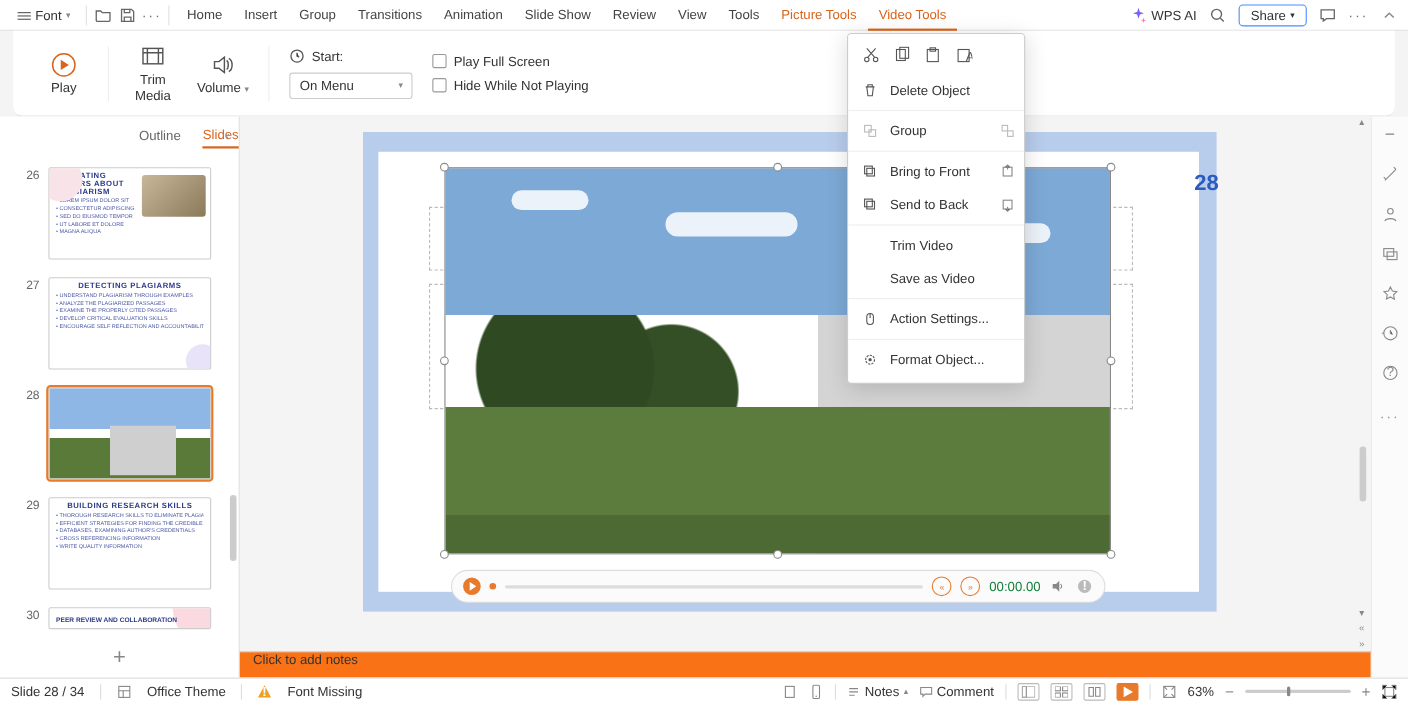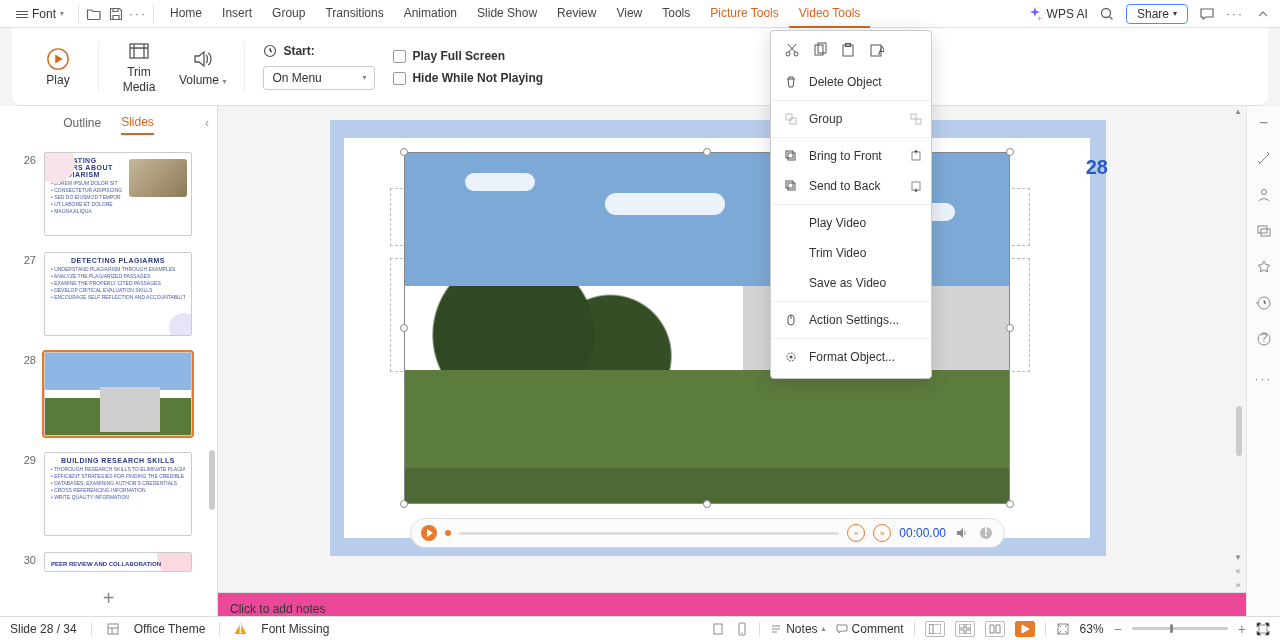--- a/index.html
+++ b/index.html
@@ -17,27 +17,27 @@
   .tab.active{color:#d9641e;border-bottom-color:#d9641e;}
   .mb-right{margin-left:auto;display:flex;align-items:center;gap:10px;}
   .wps-ai{display:flex;align-items:center;gap:4px;}
   .share-btn{border:1px solid #4a8cff;color:#2d6ae0;padding:2px 10px;border-radius:4px;display:flex;align-items:center;gap:4px;}
   
   .ribbon{height:78px;background:#fff;border-bottom:1px solid #e0e0e0;display:flex;align-items:center;padding:0 24px;gap:18px;margin:0 12px;border-radius:0 0 8px 8px;}
   .big-btn{display:flex;flex-direction:column;align-items:center;gap:2px;min-width:44px;}
   .big-btn .ic{width:24px;height:24px;display:flex;align-items:center;justify-content:center;}
   .rsep{width:1px;height:50px;background:#eee;}
   .rib-col{display:flex;flex-direction:column;gap:8px;}
-  .rib-row{display:flex;align-items:flex-end;gap:6px;font-weight:bold;}
+  .rib-row{display:flex;align-items:center;gap:6px;}
   .dropd{border:1px solid #ccc;border-radius:3px;padding:4px 8px;display:flex;align-items:center;justify-content:space-between;width:112px;}
   .chk{width:13px;height:13px;border:1px solid #999;border-radius:2px;flex:0 0 13px;}
   
   .workspace{position:absolute;top:106px;bottom:24px;left:0;right:0;display:flex;}
   .leftpane{width:218px;background:#fff;display:flex;flex-direction:column;border-right:1px solid #ddd;}
-  .lp-tabs{height:34px;display:flex;align-items:center;justify-content:center;gap:20px;position:relative;}
+  .lp-tabs{height:34px;display:flex;align-items:center;justify-content:flex-end;gap:20px;position:relative;}
   .lp-tab{color:#666;padding:4px 0;}
   .lp-tab.active{color:#d9641e;border-bottom:2px solid #d9641e;}
   .lp-collapse{position:absolute;right:8px;color:#999;}
   .thumbs{flex:1;overflow:hidden;padding:8px 0 0 0;position:relative;}
   .thumb-row{display:flex;align-items:flex-start;gap:8px;padding:4px 18px 12px 18px;}
   .thumb-num{width:18px;text-align:right;color:#666;font-size:11px;padding-top:2px;}
   .thumb{width:148px;height:84px;border:1px solid #ccc;border-radius:2px;background:#fff;position:relative;overflow:hidden;}
   .thumb.sel{outline:2px solid #e87a2c;}
   .thumb .title{font-size:7px;font-weight:700;color:#2b3a87;text-align:center;letter-spacing:.5px;padding:4px 2px 2px;}
   .thumb .lines{padding:0 6px;}
@@ -89,21 +89,21 @@
   .ctx-icons{display:flex;gap:10px;padding:4px 12px 8px;}
   .ctx-icons span{width:18px;height:18px;display:flex;align-items:center;justify-content:center;color:#555;}
   .ctx-item{display:flex;align-items:center;gap:10px;padding:7px 12px;position:relative;}
   .ctx-item .ci-ic{width:16px;height:16px;display:flex;align-items:center;justify-content:center;color:#555;}
   .ctx-item .ci-ic.none{color:transparent;}
   .ctx-item.disabled{color:#bbb;}
   .ctx-item.disabled .ci-ic{color:#ccc;}
   .ctx-sep{height:1px;background:#eee;margin:3px 0;}
   .ctx-sub{position:absolute;right:8px;color:#888;font-size:10px;}
   
-  .notesbar{position:absolute;left:0;right:0;bottom:0;height:24px;background:#ec4899;border-top:1px solid #ddd;display:flex;align-items:flex-end;padding:0 12px;color:#aaa;}
+  .notesbar{position:absolute;left:0;right:0;bottom:0;height:24px;background:#f97316;border-top:1px solid #ddd;display:flex;align-items:flex-start;padding:0 12px;color:#aaa;}
   
   .rail{width:34px;background:#fbfbfb;border-left:1px solid #e5e5e5;display:flex;flex-direction:column;align-items:center;padding-top:8px;gap:18px;}
   .rail span{width:18px;height:18px;color:#888;display:flex;align-items:center;justify-content:center;}
   
   .status{position:absolute;left:0;right:0;bottom:0;height:24px;background:#fff;border-top:1px solid #ddd;display:flex;align-items:center;padding:0 10px;gap:14px;}
   .status .sep{width:1px;height:14px;background:#ddd;}
   .sright{margin-left:auto;display:flex;align-items:center;gap:10px;}
   .zoom-track{width:96px;height:3px;background:#ccc;border-radius:2px;position:relative;}
   .zoom-track::after{content:"";position:absolute;left:40%;top:-3px;width:3px;height:9px;background:#888;border-radius:2px;}
   .viewbtn{width:20px;height:16px;border:1px solid #bbb;border-radius:2px;display:flex;align-items:center;justify-content:center;}
@@ -329,21 +329,21 @@
       <div class="handle h-bl"></div>
       <div class="handle h-bm"></div>
       <div class="handle h-br"></div>
     </div>
     <div class="vcontrols">
       <div class="vplay"></div>
       <div class="vdot"></div>
       <div class="vtrack"></div>
       <div class="vcirc">«</div>
       <div class="vcirc">»</div>
-      <div style="color:#1d4ed8">00:00.00</div>
+      <div style="color:#15803d">00:00.00</div>
       <div class="vico">
           <svg width="14" height="14" viewBox="0 0 14 14">
             <path fill="#888" d="M2 5h3l3-3v10l-3-3H2z"></path>
             <path fill="none" stroke="#888" d="M9 5c1.5 1 1.5 3 0 4"></path>
           </svg>
         </div>
       <div class="vico">
           <svg width="14" height="14" viewBox="0 0 14 14">
             <circle cx="7" cy="7" r="6" fill="#bbb"></circle>
             <text x="7" y="10" text-anchor="middle" fill="#fff" font-size="9" font-weight="bold">!</text>
@@ -428,24 +428,20 @@
           </span>
           <span>Send to Back</span>
           <span class="ctx-sub">
             <svg width="14" height="14" viewBox="0 0 14 14">
               <rect x="3" y="3" width="8" height="8" fill="none" stroke="#888"></rect>
               <path stroke="#888" d="M7 13V9M5 11l2 2 2-2"></path>
             </svg>
           </span>
         </div>
       <div class="ctx-sep"></div>
-      <div class="ctx-item">
-          <span class="ci-ic none">.</span>
-          <span>Play Video</span>
-        </div>
       <div class="ctx-item">
           <span class="ci-ic none">.</span>
           <span>Trim Video</span>
         </div>
       <div class="ctx-item">
           <span class="ci-ic none">.</span>
           <span>Save as Video</span>
         </div>
       <div class="ctx-sep"></div>
       <div class="ctx-item">

